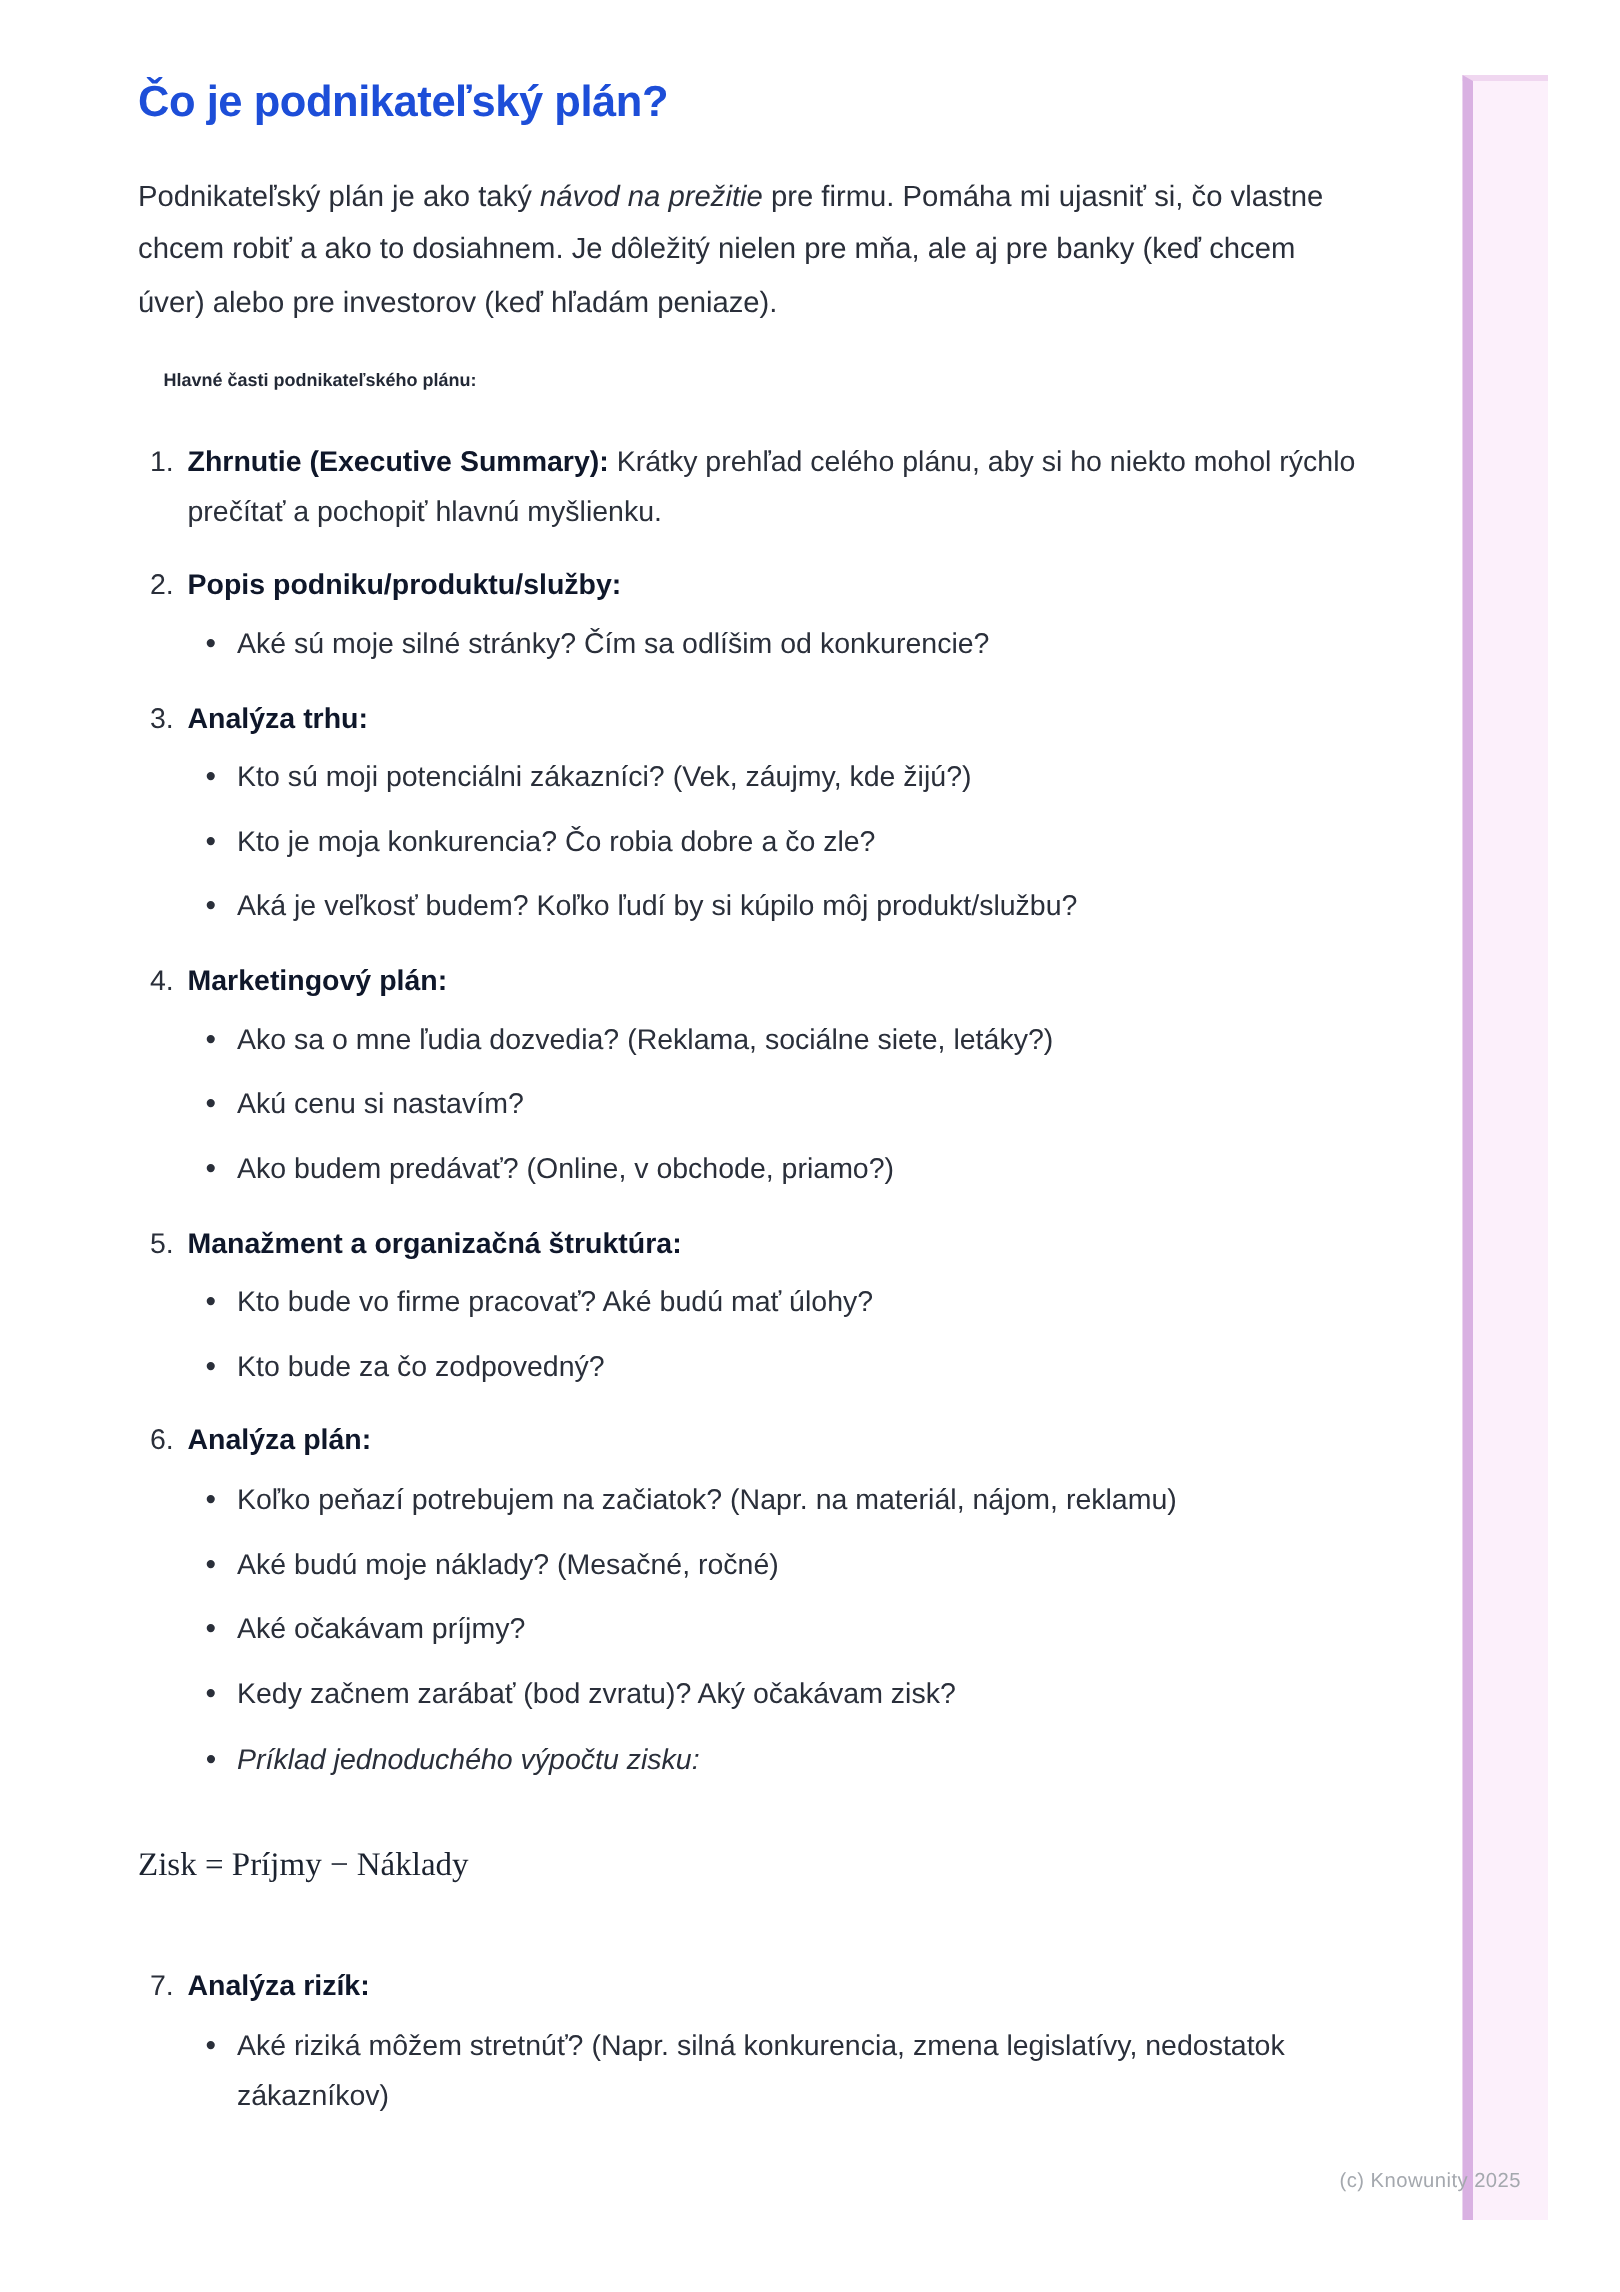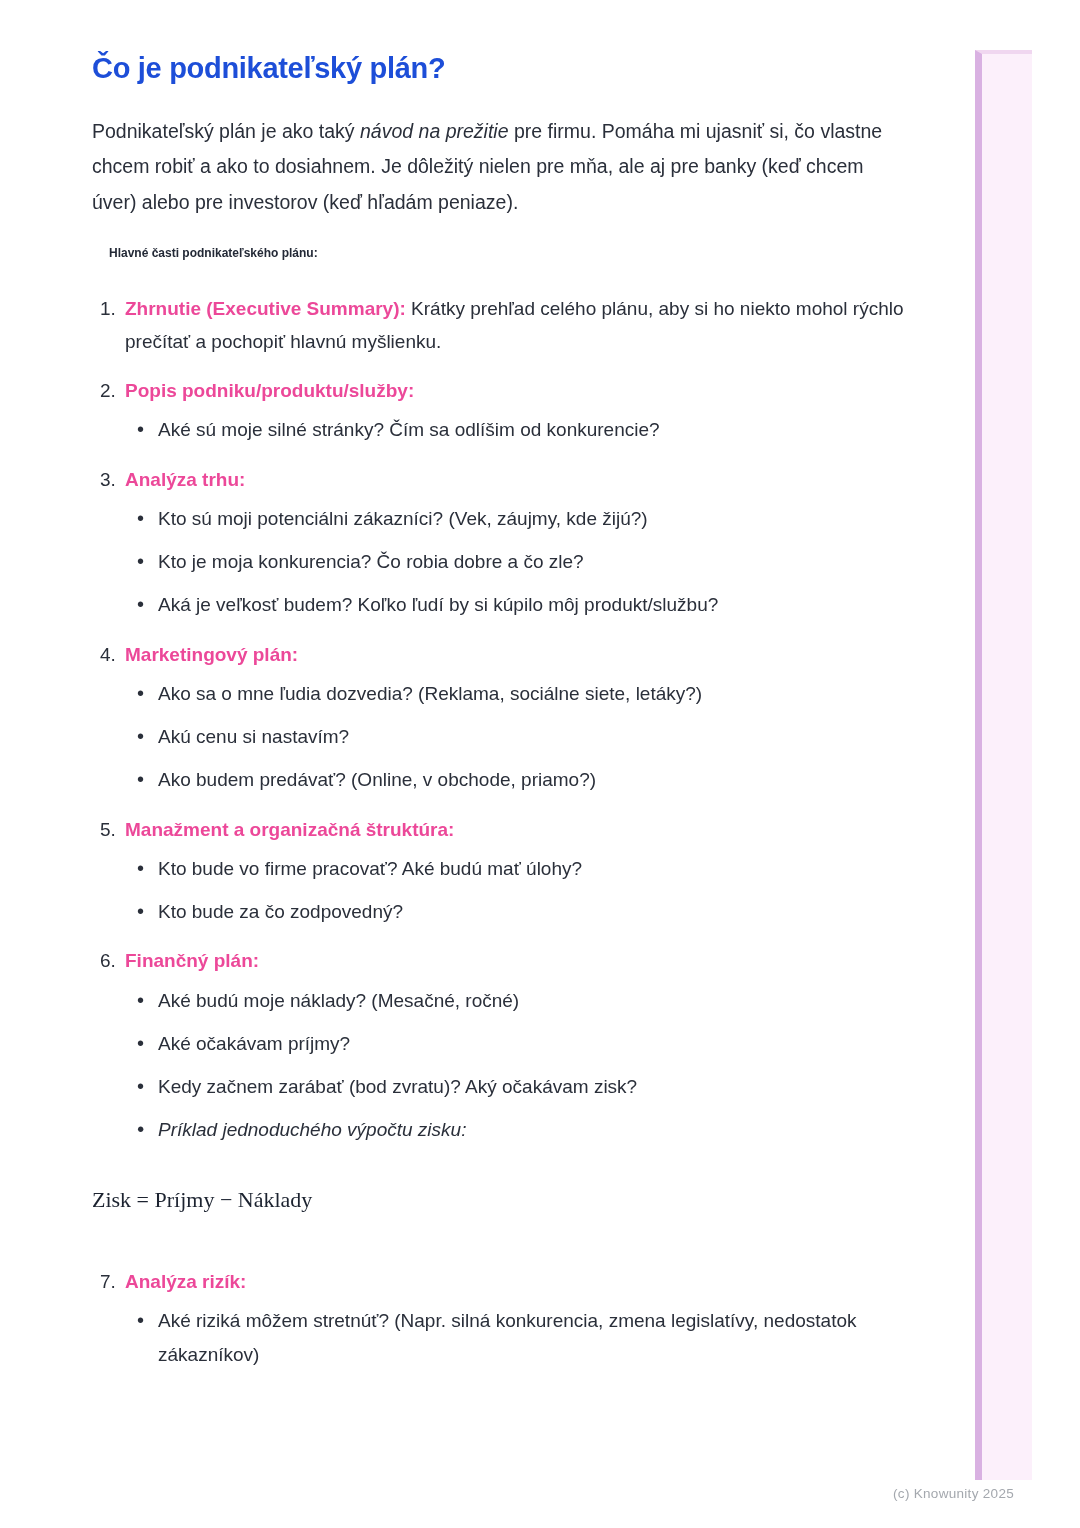--- a/index.html
+++ b/index.html
@@ -68,21 +68,21 @@
     position: relative;
     padding-left: 33px;
     margin-bottom: 6px;
   }
   .item-head .num {
     position: absolute;
     left: 8px;
     top: 0;
     font-weight: 400;
   }
-  .item-head strong { font-weight: 700; color: #ec4899; }
+  .item-head strong { font-weight: 700; color: #0f172a; }
 
   ul.bullets {
     list-style: none;
     margin: 0;
     padding: 0;
   }
   ul.bullets li {
     position: relative;
     padding-left: 66px;
     margin-bottom: 10px;
@@ -99,21 +99,21 @@
   .formula {
     margin: 34px 0 46px 0;
     text-align: left;
     font-family: "Liberation Serif", serif;
     font-size: 22px;
     color: #1c2330;
   }
 
   .watermark {
     position: absolute;
-    top: 1486px;
+    top: 1446px;
     right: 66px;
     font-size: 13.5px;
     color: #a4a8ae;
     letter-spacing: 0.3px;
   }
 </style>
 </head>
 <body>
 
 <div class="side-strip"></div>
@@ -170,23 +170,24 @@
         <span class="num">5.</span><strong>Manažment a organizačná štruktúra:</strong>
       </div>
       <ul class="bullets">
         <li>Kto bude vo firme pracovať? Aké budú mať úlohy?</li>
         <li>Kto bude za čo zodpovedný?</li>
       </ul>
     </div>
 
     <div class="item">
       <div class="item-head">
-        <span class="num">6.</span><strong>Finančný plán:</strong>
-      </div>
-      <ul class="bullets">
+        <span class="num">6.</span><strong>Analýza plán:</strong>
+      </div>
+      <ul class="bullets">
+        <li>Koľko peňazí potrebujem na začiatok? (Napr. na materiál, nájom, reklamu)</li>
         <li>Aké budú moje náklady? (Mesačné, ročné)</li>
         <li>Aké očakávam príjmy?</li>
         <li>Kedy začnem zarábať (bod zvratu)? Aký očakávam zisk?</li>
         <li class="italic">Príklad jednoduchého výpočtu zisku:</li>
       </ul>
     </div>
 
     <div class="formula">Zisk = Príjmy − Náklady</div>
 
     <div class="item">

